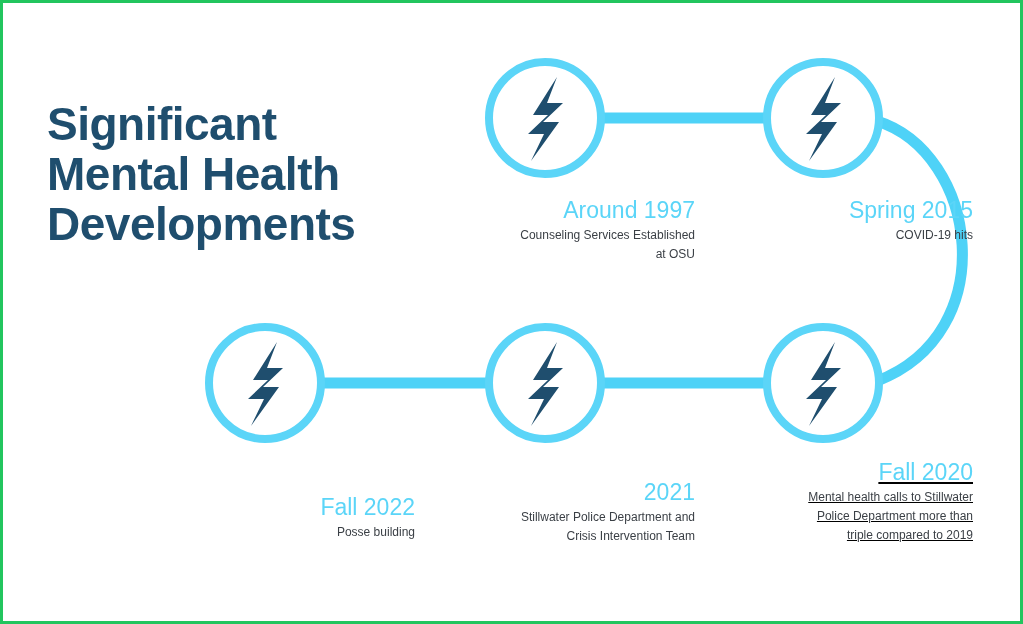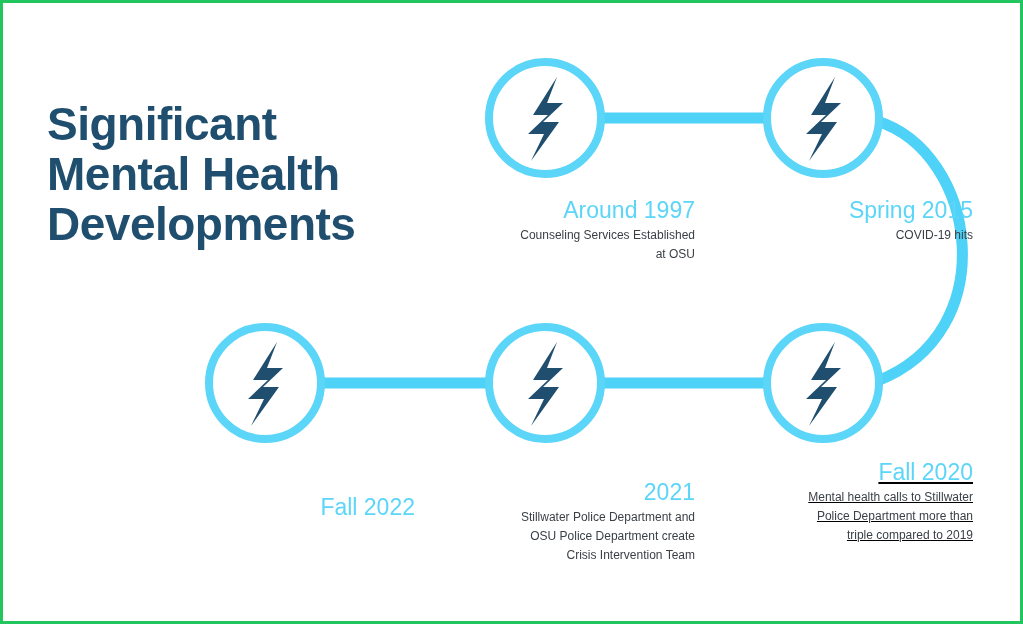--- a/index.html
+++ b/index.html
@@ -139,25 +139,25 @@
         <div>Mental health calls to Stillwater</div>
         <div>Police Department more than</div>
         <div>triple compared to 2019</div>
       </div>
     </div>
 
     <div class="node-label" style="left:392px; top:456px;margin-top:20px;">
       <div class="node-year">2021</div>
       <div class="node-desc">
         <div>Stillwater Police Department and</div>
-        <div>OSU Police Department create</div>
         <div>Crisis Intervention Team</div>
       </div>
     </div>
 
     <div class="node-label" style="left:112px; top:456px;margin-top:35px;">
       <div class="node-year">Fall 2022</div>
       <div class="node-desc">
+        <div>Posse building</div>
       </div>
     </div>
 
   </div>
 </div>
 
 </body></html>

